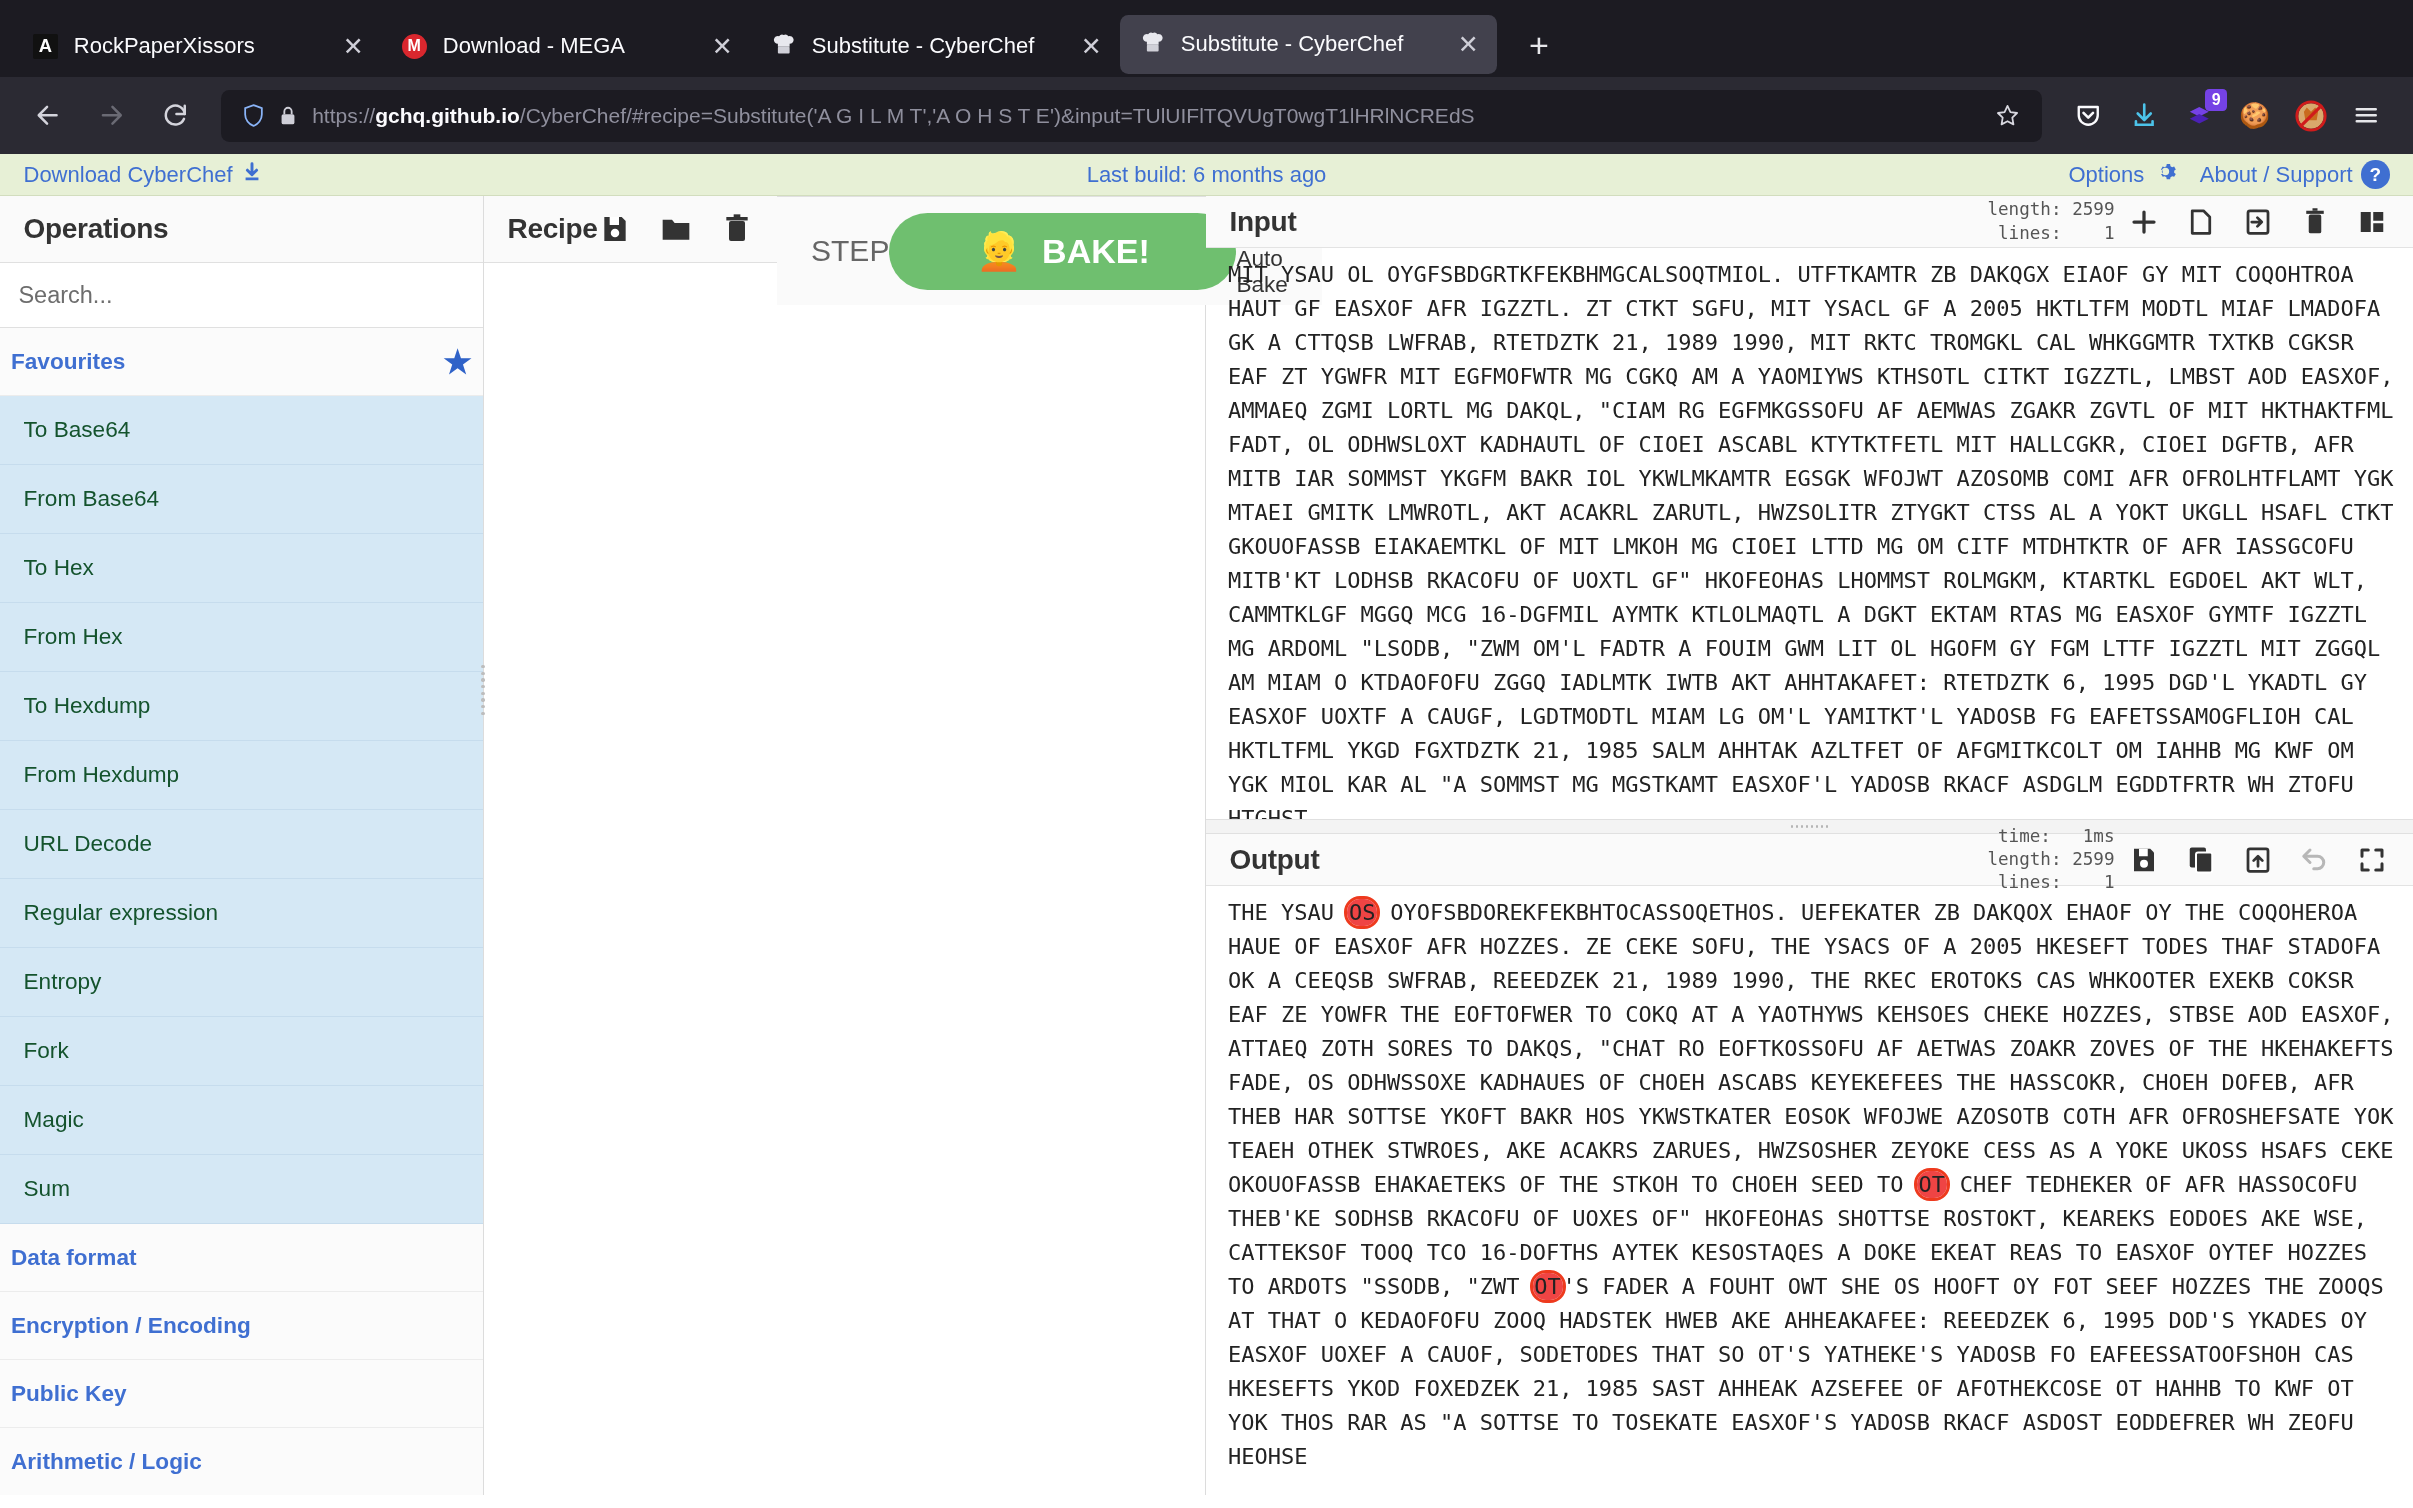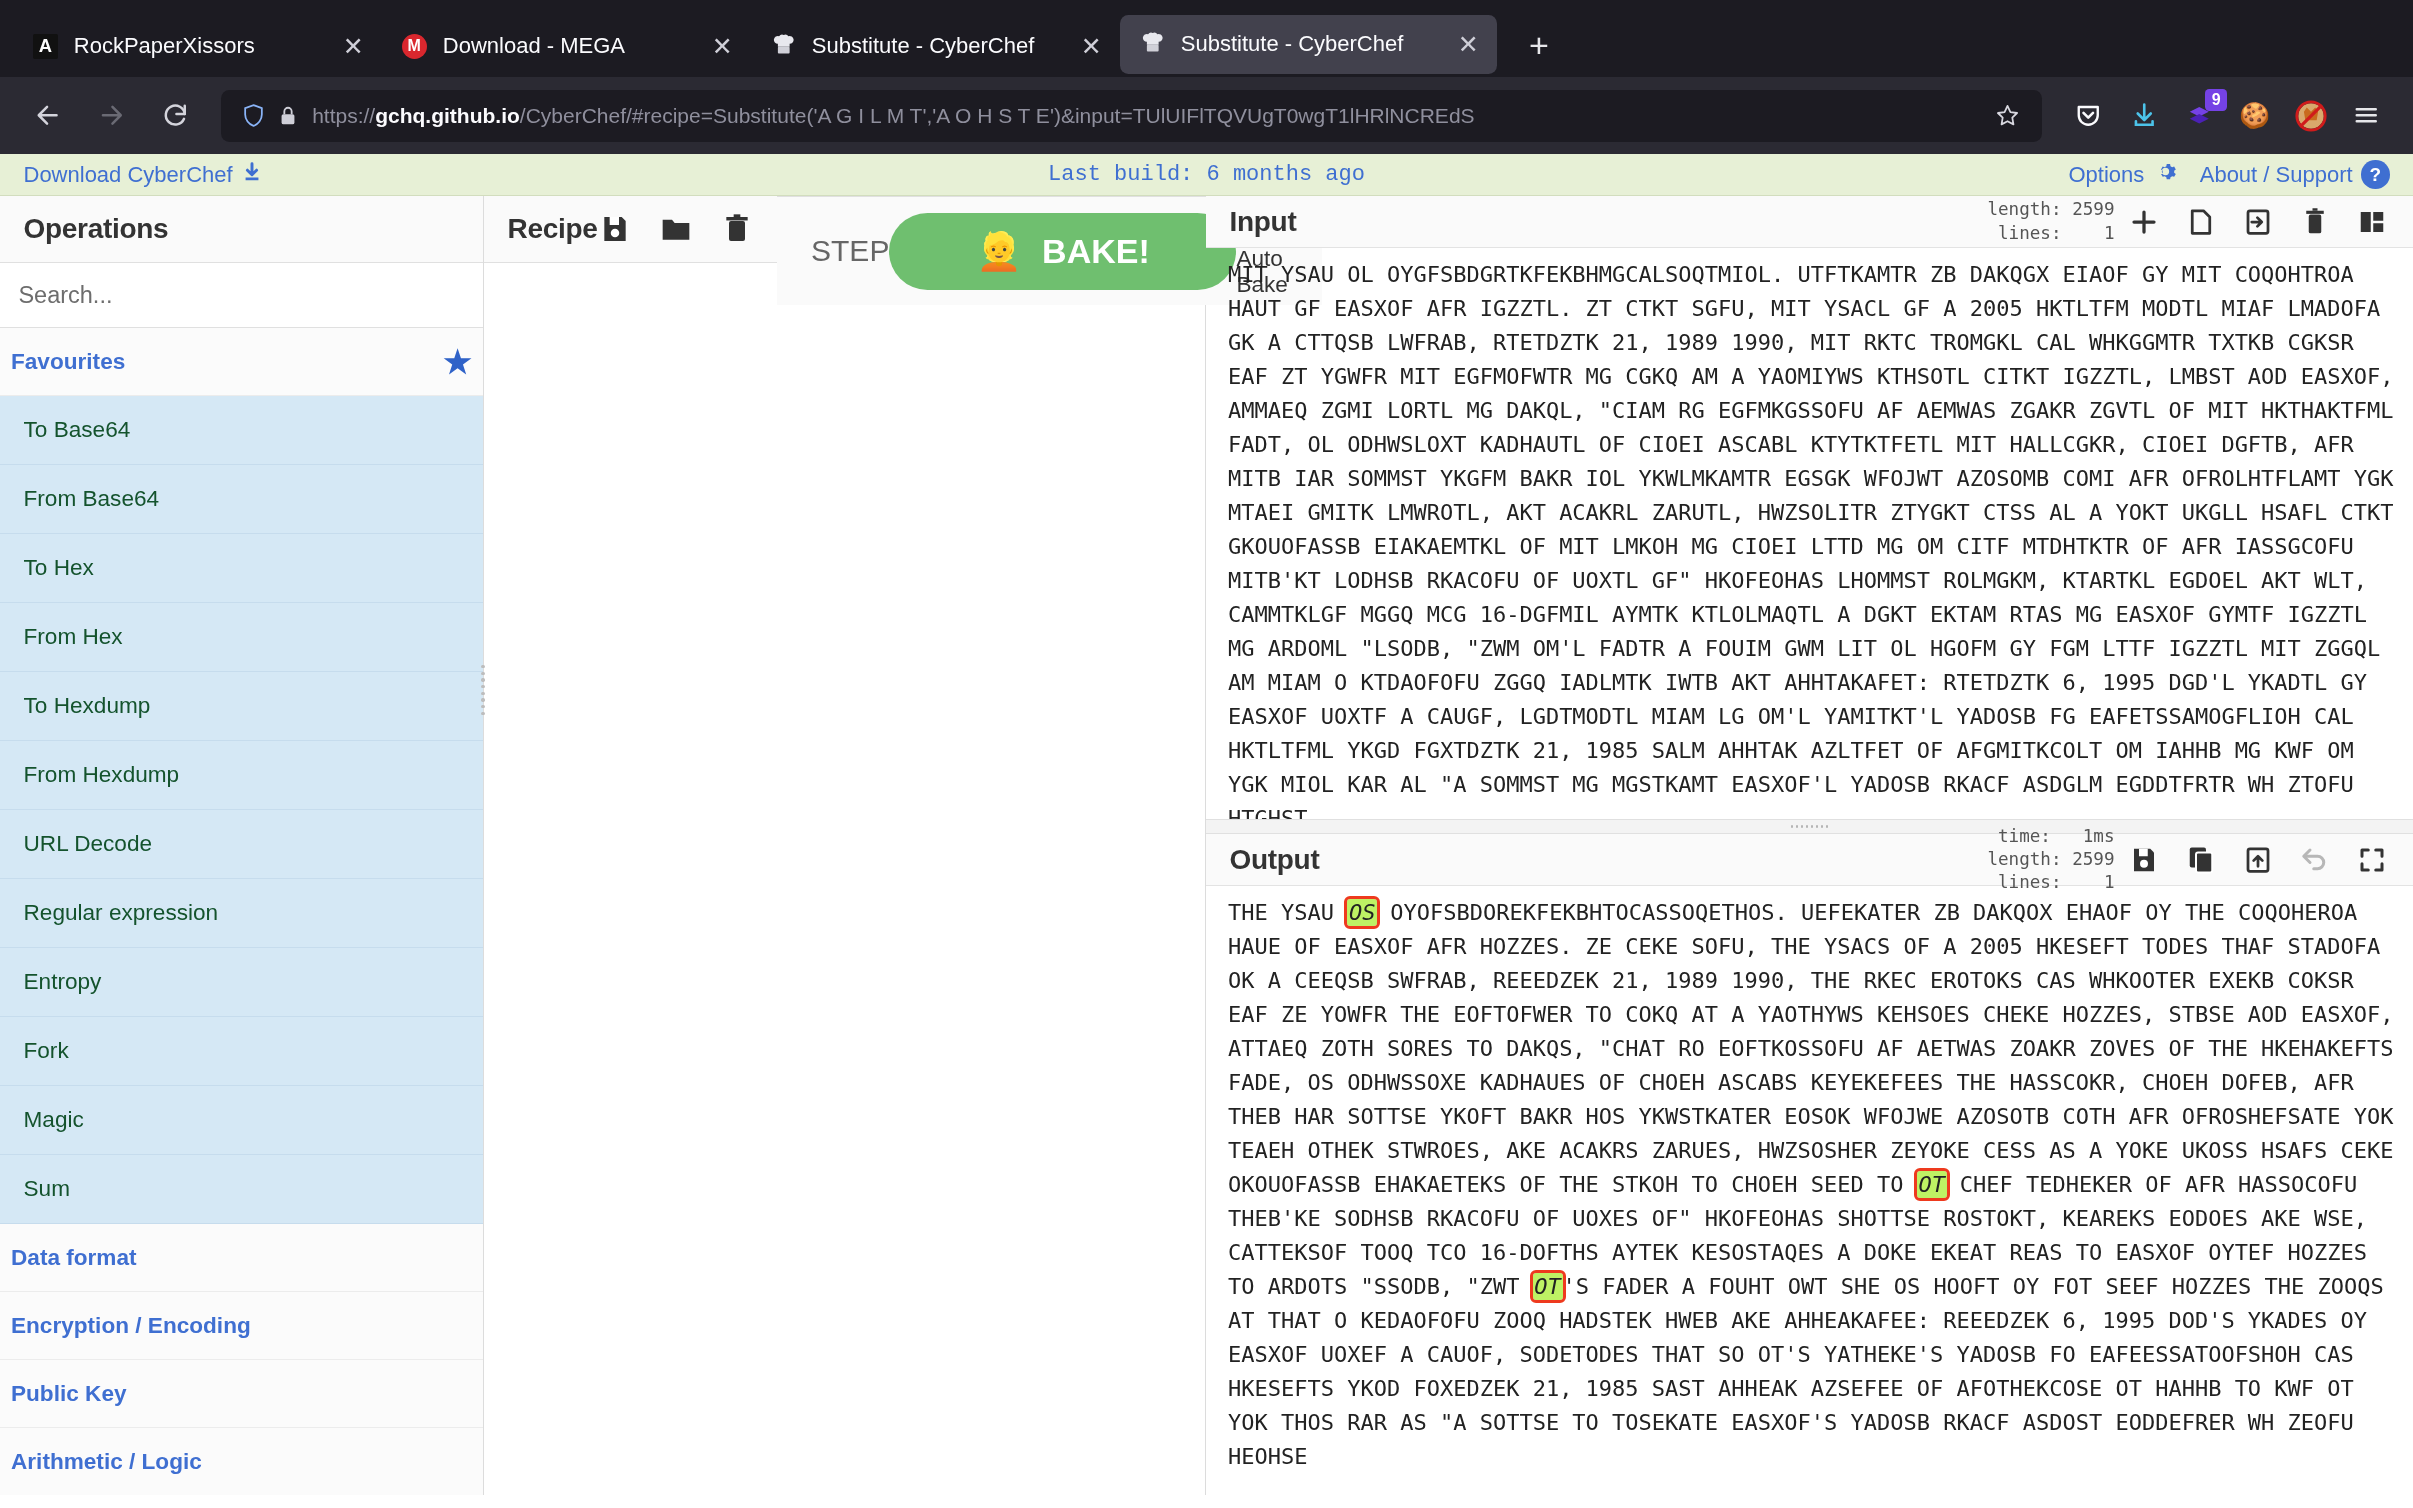--- a/index.html
+++ b/index.html
@@ -165,21 +165,20 @@
     gap: 8.4px;
     white-space: nowrap;
   }
   #banner-center {
     position: absolute;
     left: 0; right: 0;
     text-align: center;
     color: #3f6fd1;
     font-size: 22px;
     pointer-events: none;
-    font-family: Liberation Mono, monospace;
   }
   #banner-right {
     margin-left: auto;
     display: flex;
     align-items: center;
     gap: 22px;
     z-index: 2;
   }
   .gear-svg { width: 25px; height: 25px; }
   .help-circle {
@@ -458,23 +457,22 @@
     display: flex; align-items: center; justify-content: center;
     gap: 2.5px;
   }
   #io-splitter i { width: 2.5px; height: 2.5px; background: #b5b5b5; border-radius: 50%; }
   #output-area { flex: 1; position: relative; }
 
   .hl {
     outline: 3.4px solid #ee3a1e;
     outline-offset: 0px;
     padding: 0.8px 1.7px;
-    background: #bef264;
-    border-radius: 3px;
-    font-style: italic;
+    background: #ef4444;
+    border-radius: 13px;
   }
 
   #io-left-grip {
     position: absolute;
     left: -5px;
     top: 251px;
     width: 5px; height: 101px;
   }
 </style>
 </head>

